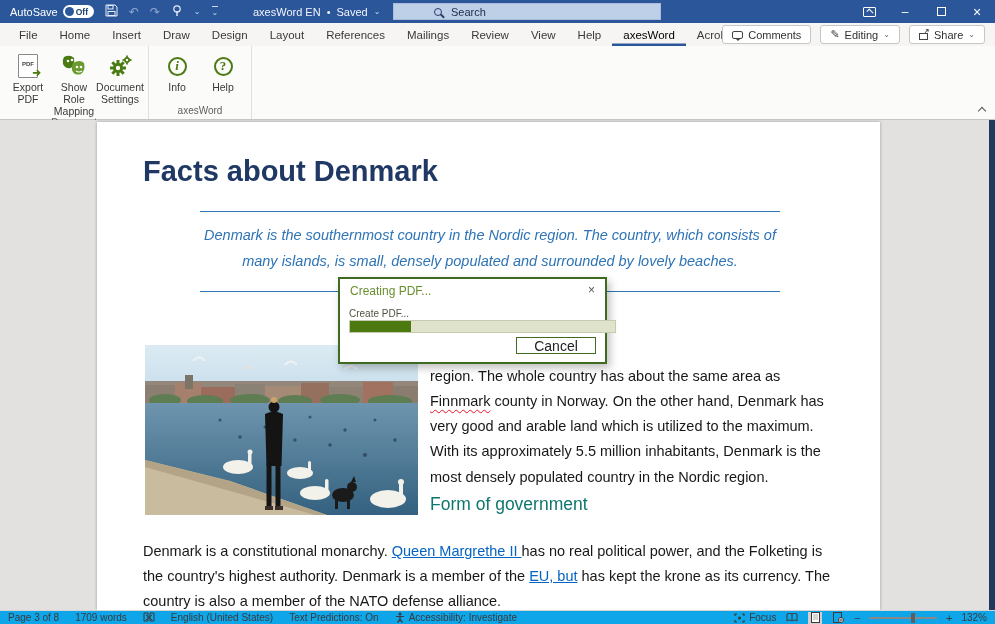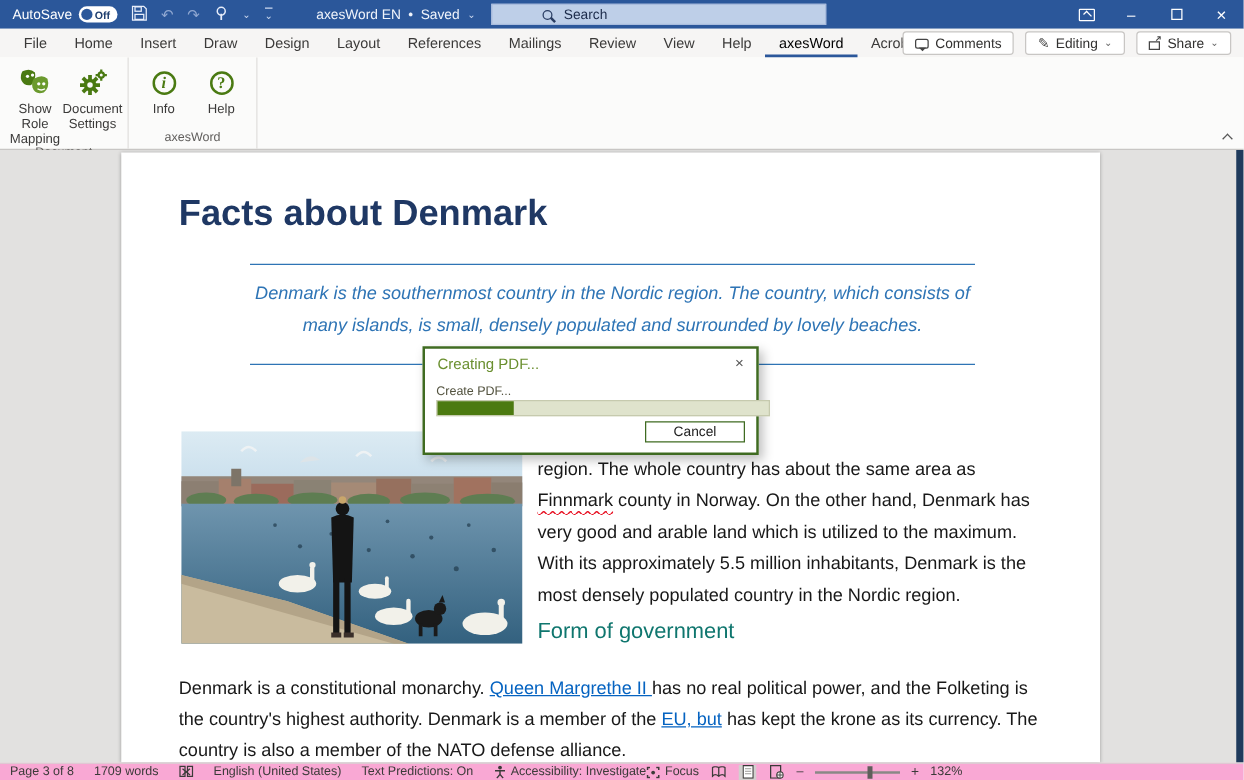--- a/index.html
+++ b/index.html
@@ -67,24 +67,24 @@
   .doclink { color:#0563c1; text-decoration:underline; cursor:pointer; }
   .photo { position:absolute; left:48px; top:223px; width:273px; height:170px; }
 
   
   .dialog { position:absolute; left:338px; top:277px; width:269px; height:87px; background:#fff; border:2px solid #3f6b21; box-shadow:3px 4px 8px rgba(0,0,0,.25); z-index:50; }
   .dlg-title { position:absolute; left:10px; top:5px; font-size:12px; color:#6a8f2f; }
   .dlg-close { position:absolute; right:10px; top:4px; font-size:12px; color:#555; cursor:default; }
   .dlg-label { position:absolute; left:9px; top:29px; font-size:10px; color:#52523e; }
   .dlg-bar { position:absolute; left:9px; top:41px; width:267px; height:13px; background:#dfe3cc; border:1px solid #c6caae; }
   .dlg-fill { height:100%; background:#4c7a10; }
-  .dlg-cancel { position:absolute; right:9px; bottom:8px; width:80px; height:17px; background:#fff; border:1.5px solid #3f6b21; font-size:11px; color:#222; display:flex; align-items:center; justify-content:center; font-family:"Liberation Sans", sans-serif; }
-
-  
-  .statusbar { height:14px; background:#f9a8d4; border-top:1px solid #d6d4d2; display:flex; justify-content:flex-start; align-items:center; font-size:10px; color:#3b3a39; padding:0 8px; }
+  .dlg-cancel { position:absolute; right:9px; bottom:8px; width:80px; height:17px; background:#fff; border:1.5px solid #3f6b21; font-size:14px; color:#222; display:flex; align-items:center; justify-content:center; font-family:"Liberation Sans", sans-serif; }
+
+  
+  .statusbar { height:14px; background:#0ea5e9; border-top:1px solid #d6d4d2; display:flex; justify-content:space-between; align-items:center; font-size:10px; color:#3b3a39; padding:0 8px; }
   .sb-left, .sb-right { display:flex; align-items:center; gap:16px; height:100%; }
   .sb-right { gap:9px; }
   .sb-item { display:flex; align-items:center; gap:4px; white-space:nowrap; }
   .viewicon { width:14px; height:12px; display:flex; align-items:center; justify-content:center; }
   .viewicon.active { background:#d2d0ce; }
   .zoomtrack { position:relative; width:68px; height:2px; background:#8a8886; }
   .zoomthumb { position:absolute; left:42px; top:-4px; width:4px; height:10px; background:#605e5c; }
   .zplus { font-size:11px; }
 </style>
 </head>
@@ -169,20 +169,29 @@
         <span class="sharearrow"></span>
         <span>Share</span>
         <span class="tcaret">⌄</span>
       </span>
     </div>
   </div>
 
   <div class="ribbon">
     <div class="rgroup">
       <div class="rbuttons">
+        <div class="bigbtn">
+          <span class="bigicon">
+              <span class="pdficon">
+                <span>PDF</span>
+              </span>
+            </span>
+          <span>Export</span>
+          <span>PDF</span>
+        </div>
         <div class="bigbtn">
           <span class="bigicon">
             <svg width="26" height="24" viewBox="0 0 26 24">
               <path d="M3 3 q6 -3 10 1 q1 6 -3 10 q-6 1 -8 -4 q-1 -4 1 -7z" fill="#4a7a12"></path>
               <circle cx="7" cy="7" r="1.3" fill="#fff"></circle>
                 <circle cx="11" cy="6" r="1.3" fill="#fff"></circle>
               <path d="M12 9 q7 -4 11 0 q2 7 -3 11 q-7 2 -9 -4 q-1 -4 1 -7z" fill="#6b9a2e"></path>
               <circle cx="16" cy="13" r="1.3" fill="#fff"></circle>
                 <circle cx="20" cy="13" r="1.3" fill="#fff"></circle>
               <path d="M15 17 q3 2 6 0" stroke="#fff" stroke-width="1.2" fill="none"></path>

